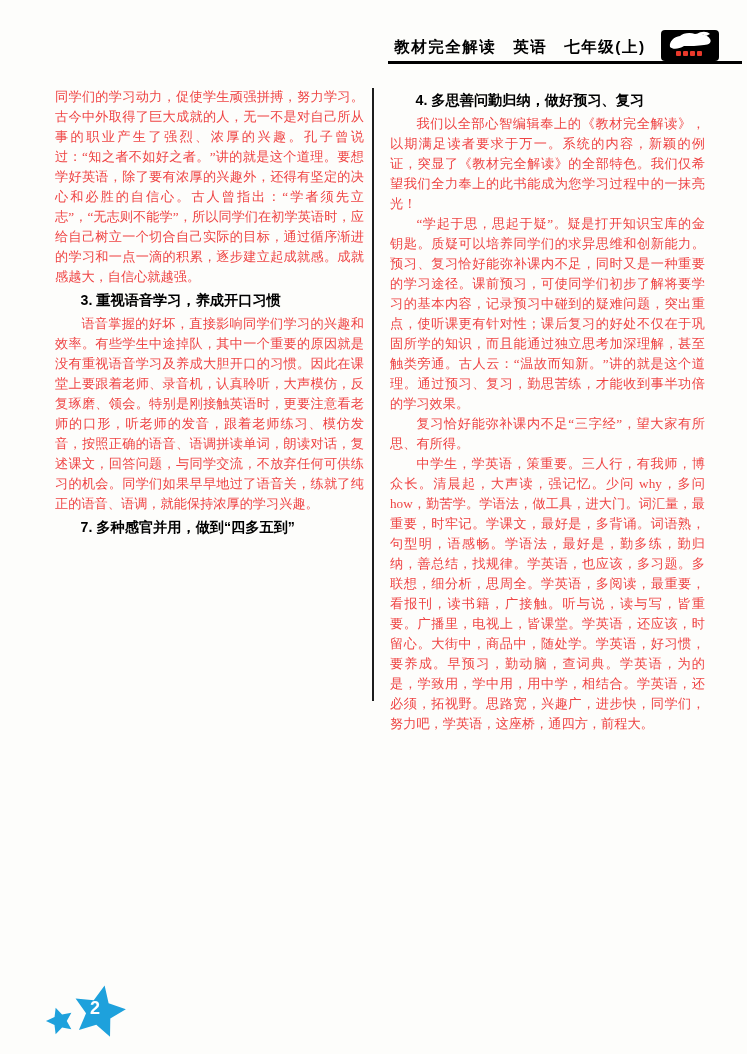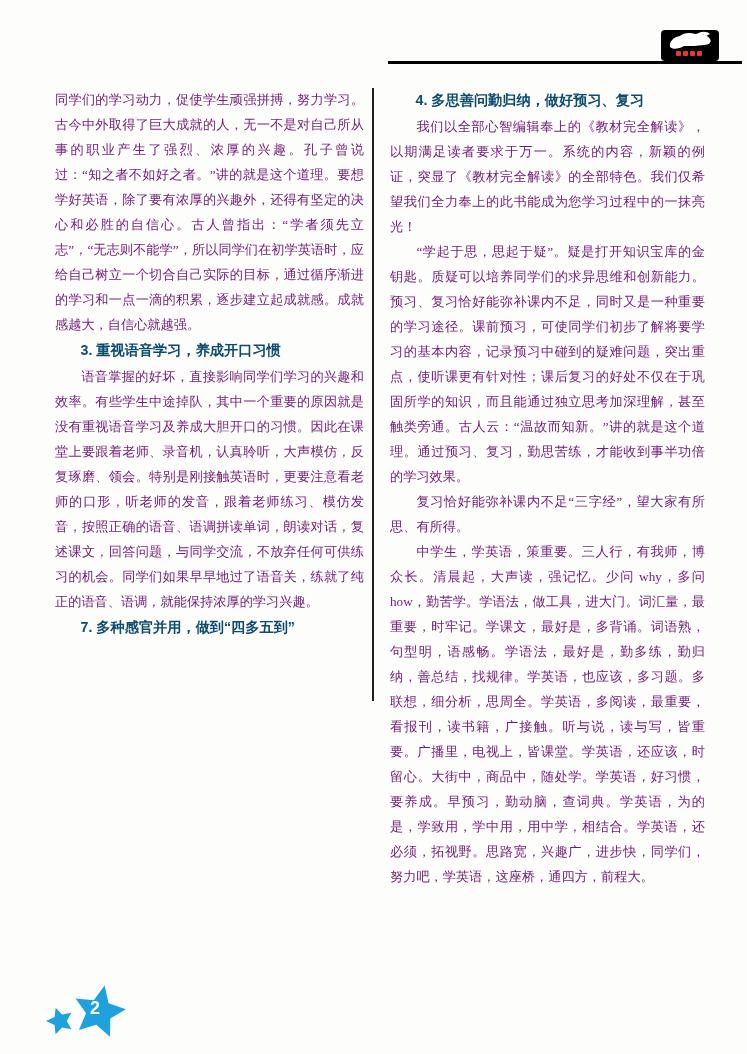--- a/index.html
+++ b/index.html
@@ -21,36 +21,37 @@
   }
   .logo-box { position:absolute; top:30px; left:661px; width:58px; height:31px; }
   .col { position:absolute; top:87px; }
   .col-left  { left:55px;  width:309px; }
   .col-right { left:390px; width:315px; }
   .divider {
     position:absolute; top:88px; left:372px; width:2px; height:613px;
     background:#1c1c1c;
   }
   p.body {
-    font-size:13.2px; line-height:25px; text-align:justify;
-    color:#701a75;
+    font-size:13.2px; line-height:20px; text-align:justify;
+    color:#ef4444;
   }
   p.indent { text-indent:2em; }
   p.section {
     font-family:"Liberation Sans","DejaVu Sans",sans-serif;
     font-weight:700; font-size:14.2px; line-height:21.6px;
-    color:#0c4a6e; text-indent:1.8em; margin:3px 0 2px 0;
+    color:#000000; text-indent:1.8em; margin:3px 0 2px 0;
   }
   .footer-stars { position:absolute; left:38px; top:981px; width:114px; height:72px; }
 </style>
 </head>
 <body>
 
 <div class="page">
 
+  <div class="header-title">教材完全解读　英语　七年级(上)</div>
   <div class="header-rule"></div>
   <div class="logo-box">
     <svg width="58" height="31" viewBox="0 0 58 31">
       <rect x="0" y="0" width="58" height="31" rx="4" fill="#000000"></rect>
 
       <path d="M9,17 C8,11 13,7 19,6 C22,3 29,2 34,4 C40,3 47,5 49,9 C51,12 48,15 43,15 C37,16 29,16 23,16 C18,19 12,20 9,17 Z" fill="#ffffff"></path>
       <path d="M36,4 C40,1 46,1 49,4 L45,6 C42,4 39,4 36,4 Z" fill="#ffffff"></path>
 
       <g fill="#e8392b">
         <rect x="15" y="21" width="5" height="5" rx="1"></rect>

